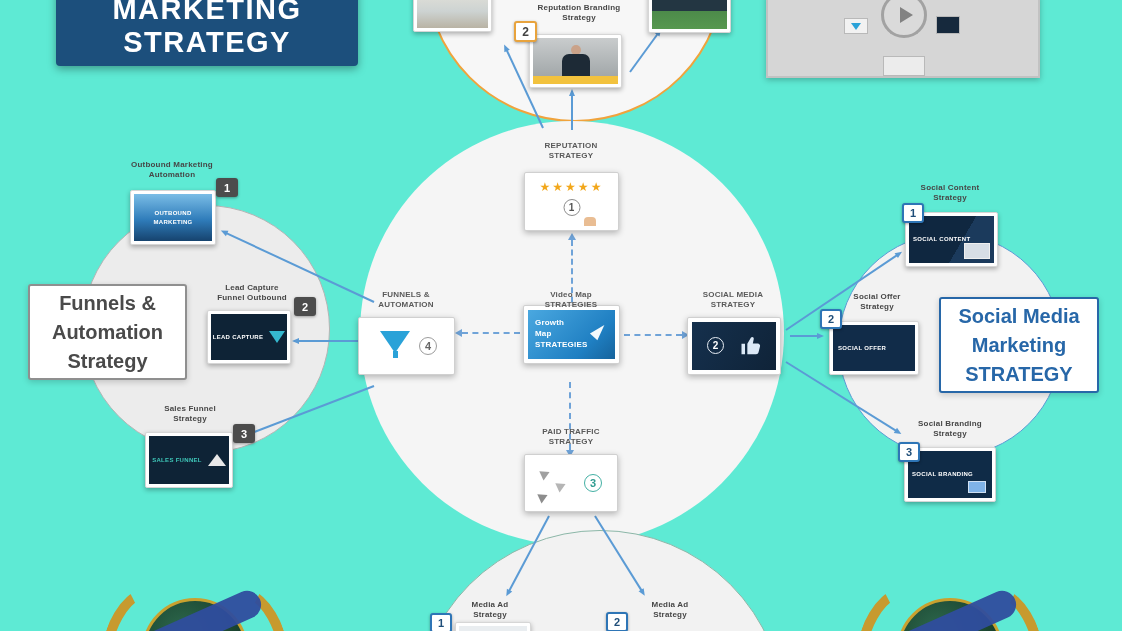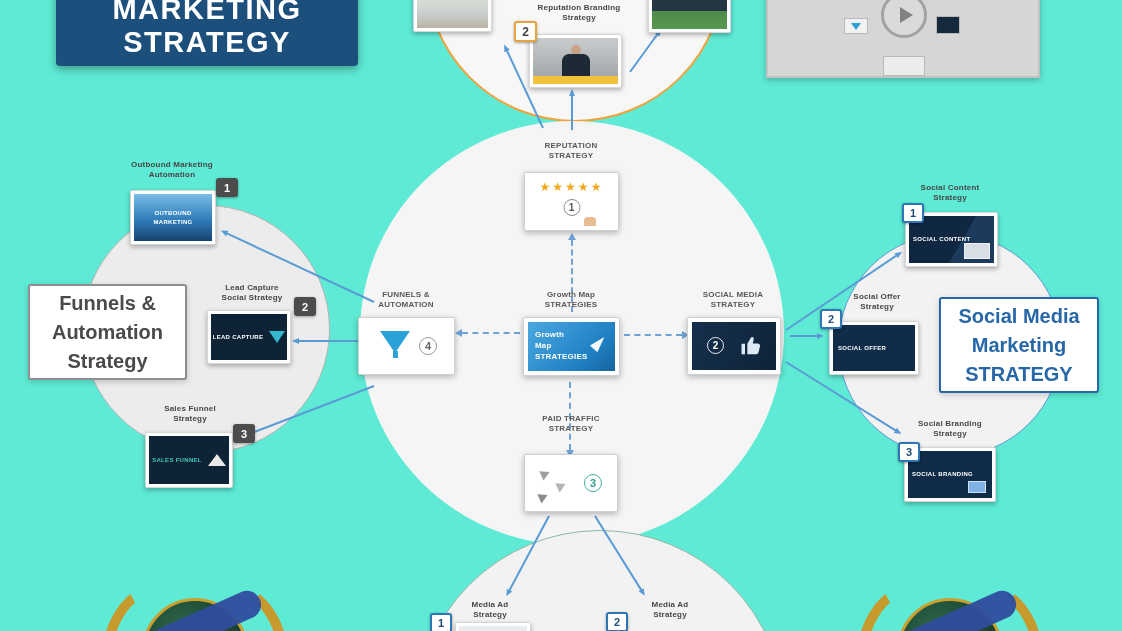--- a/index.html
+++ b/index.html
@@ -161,35 +161,35 @@
   </div>
   <div class="card" style="left:524px;top:172px;width:95px;height:59px;">
     <div class="card-inner">
       <div class="rep-stars">★★★★★</div>
       <div class="circle-num rep-num">1</div>
       <div class="rep-hand"></div>
     </div>
   </div>
 
   <div class="nlabel upper" style="left:521px;top:290px;width:100px;">
-    <div>Growth Map</div>
+    <div>Video Map</div>
     <div>STRATEGIES</div>
   </div>
-  <div class="card" style="left:523px;top:317px;width:97px;height:59px;">
+  <div class="card" style="left:523px;top:305px;width:97px;height:59px;">
     <div class="card-inner center-inner">
       <div class="center-text">
         <div>Growth</div>
         <div>Map</div>
         <div>STRATEGIES</div>
       </div>
       <div class="rocket"></div>
     </div>
   </div>
 
-  <div class="nlabel upper" style="left:521px;top:414px;width:100px;">
+  <div class="nlabel upper" style="left:521px;top:427px;width:100px;">
     <div>PAID TRAFFIC</div>
     <div>STRATEGY</div>
   </div>
   <div class="card" style="left:524px;top:454px;width:94px;height:58px;">
     <div class="card-inner">
       <div class="chev" style="left:12px;top:10px;transform:rotate(-25deg);"></div>
       <div class="chev" style="left:28px;top:22px;transform:rotate(-25deg);border-left-color:#b5b5b5;"></div>
       <div class="chev" style="left:10px;top:33px;transform:rotate(-25deg);border-left-color:#8d8d8d;"></div>
       <div class="circle-num paid-num">3</div>
     </div>
@@ -234,21 +234,21 @@
   </div>
   <div class="badge dark" style="left:216px;top:178px;">1</div>
   <div class="thumb" style="left:130px;top:190px;width:86px;height:55px;">
     <div class="thumb-inner" style="background:linear-gradient(180deg,#7abde6 0%,#2f7cba 55%,#16436e 100%);">
       <div class="thumb-text">OUTBOUND MARKETING</div>
     </div>
   </div>
 
   <div class="nlabel" style="left:202px;top:283px;width:100px;">
     <div>Lead Capture</div>
-    <div>Social Strategy</div>
+    <div>Funnel Outbound</div>
   </div>
   <div class="badge dark" style="left:294px;top:297px;">2</div>
   <div class="thumb" style="left:207px;top:310px;width:84px;height:54px;">
     <div class="thumb-inner" style="background:#0e2336;">
       <div class="thumb-text">LEAD CAPTURE</div>
       <div class="mini-funnel"></div>
     </div>
   </div>
 
   <div class="nlabel" style="left:140px;top:404px;width:100px;">

